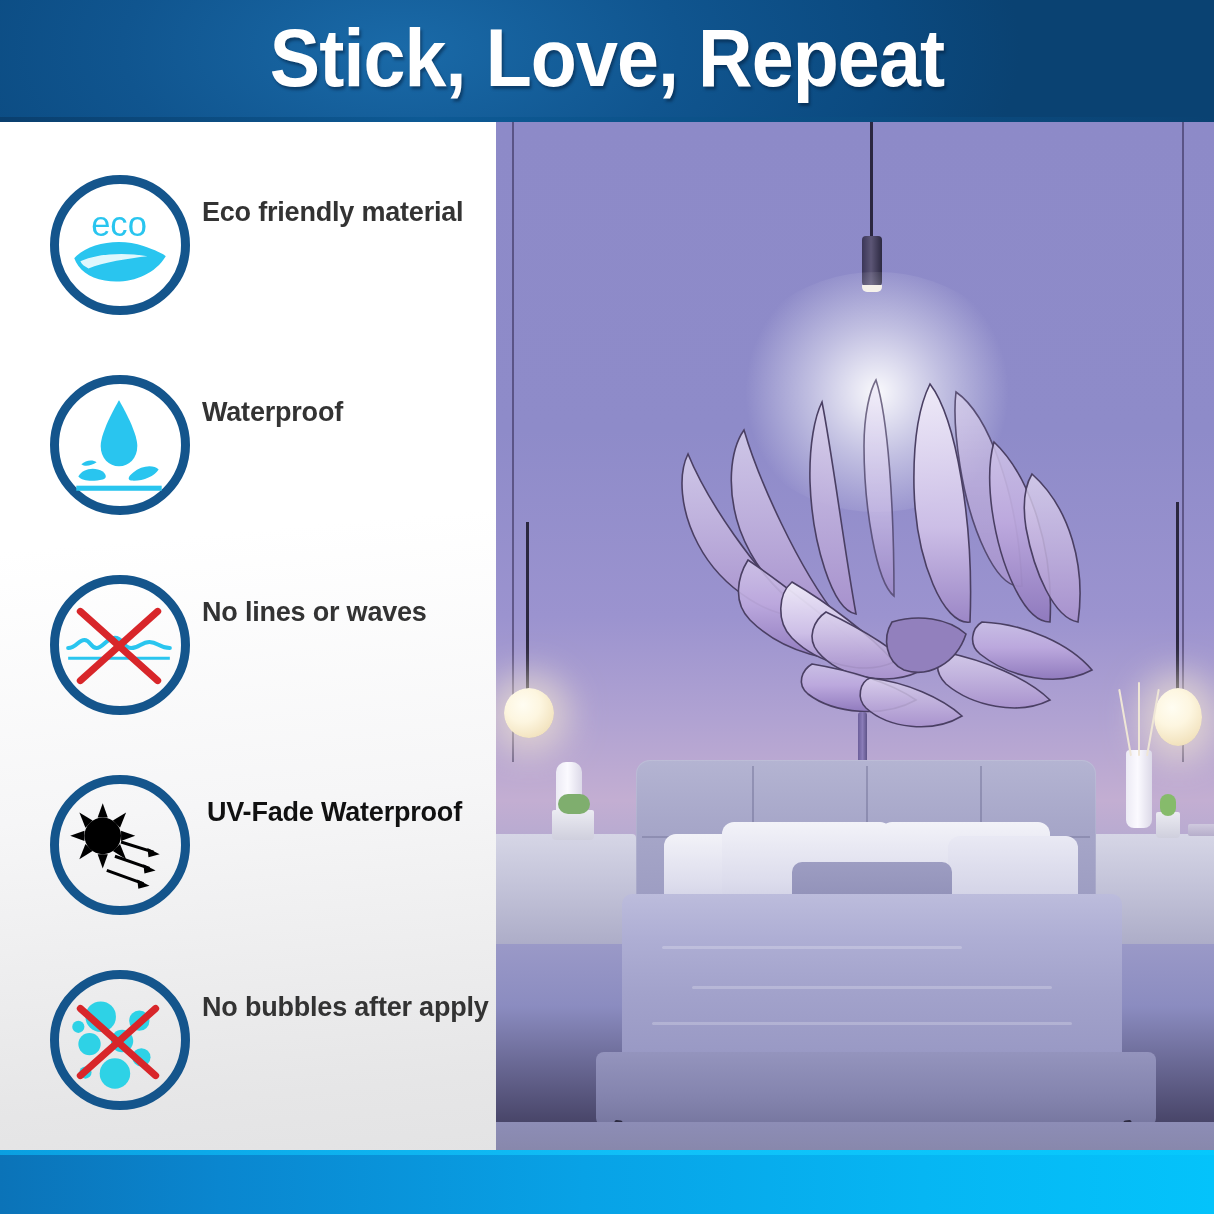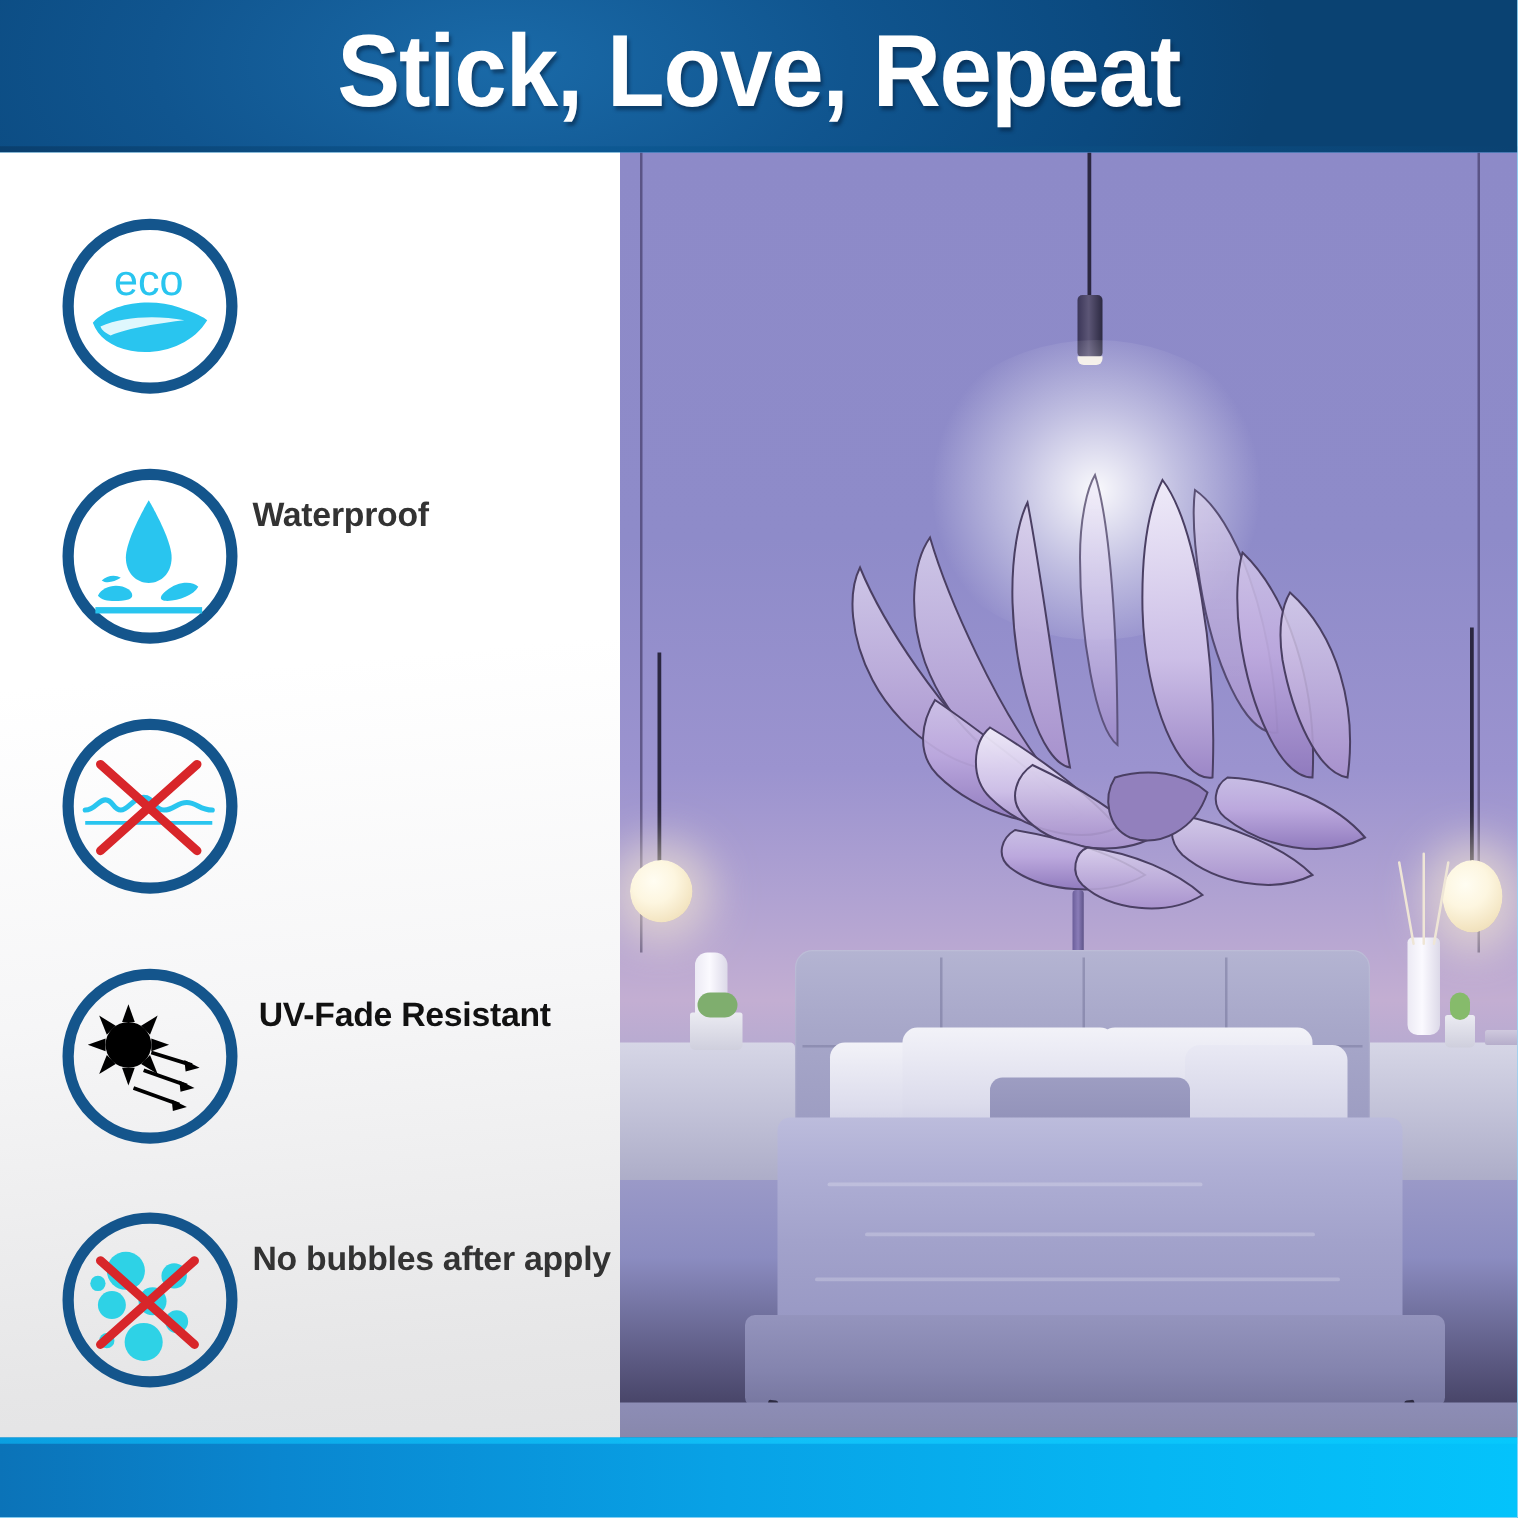--- a/index.html
+++ b/index.html
@@ -136,20 +136,21 @@
     <div class="feature" style="top:53px;">
       <div class="f-badge">
         <div class="inner">
           <svg viewBox="0 0 120 120" width="122" height="122" style="position:absolute;left:-1px;top:-1px;">
             <text x="60" y="52" text-anchor="middle" fill="#29c5ef" font-family="Liberation Sans, sans-serif" font-size="34" font-weight="400">eco</text>
             <path d="M16 74 C30 58 62 54 84 62 C96 66 104 70 106 72 C94 92 68 100 46 96 C30 93 20 85 16 74 Z" fill="#29c5ef"></path>
             <path d="M22 77 C40 69 66 68 88 72 C70 74 44 78 30 84 C26 82 23 80 22 77 Z" fill="#ffffff" opacity="0.85"></path>
           </svg>
         </div>
       </div>
+      <div class="f-label" style="top:22px;">Eco friendly material</div>
     </div>
 
     <div class="feature" style="top:253px;">
       <div class="f-badge">
         <div class="inner">
           <svg viewBox="0 0 120 120" width="122" height="122" style="position:absolute;left:-1px;top:-1px;">
             <path d="M60 17 C60 17 42 47 42 62 C42 74 50 82 60 82 C70 82 78 74 78 62 C78 47 60 17 60 17 Z" fill="#29c5ef"></path>
             <path d="M23 80 C27 76 34 75 38 78 C33 81 27 83 23 80 Z" fill="#29c5ef"></path>
             <path d="M20 92 C24 84 36 82 44 87 C48 90 48 94 44 95 C35 97 24 97 20 92 Z" fill="#29c5ef"></path>
             <path d="M99 85 C94 80 82 81 74 88 C69 92 68 95 72 96 C82 97 95 92 99 85 Z" fill="#29c5ef"></path>
@@ -164,20 +165,21 @@
       <div class="f-badge">
         <div class="inner">
           <svg viewBox="0 0 120 120" width="122" height="122" style="position:absolute;left:-1px;top:-1px;">
             <path d="M10 64 C18 64 20 56 26 56 C32 56 32 64 38 64 C44 64 48 54 56 54 C64 54 64 64 72 64 C80 64 82 58 90 58 C98 58 100 64 110 64" fill="none" stroke="#29c5ef" stroke-width="4" stroke-linecap="round"></path>
             <line x1="10" y1="74" x2="110" y2="74" stroke="#29c5ef" stroke-width="3"></line>
             <line x1="22" y1="28" x2="98" y2="96" stroke="#d8262a" stroke-width="7" stroke-linecap="round"></line>
             <line x1="98" y1="28" x2="22" y2="96" stroke="#d8262a" stroke-width="7" stroke-linecap="round"></line>
           </svg>
         </div>
       </div>
+      <div class="f-label" style="top:22px;">No lines or waves</div>
     </div>
 
     <div class="feature" style="top:653px;">
       <div class="f-badge">
         <div class="inner">
           <svg viewBox="0 0 120 120" width="122" height="122" style="position:absolute;left:-1px;top:-1px;">
             <g fill="#000000">
               <circle cx="44" cy="52" r="18"></circle>
               <polygon points="44,20 39,34 49,34"></polygon>
               <polygon points="44,84 39,70 49,70"></polygon>
@@ -194,21 +196,21 @@
               <line x1="48" y1="86" x2="84" y2="99"></line>
             </g>
             <g fill="#000000">
               <polygon points="100,70 88,64 89,73"></polygon>
               <polygon points="96,86 84,80 85,89"></polygon>
               <polygon points="90,101 78,95 79,104"></polygon>
             </g>
           </svg>
         </div>
       </div>
-      <div class="f-label dark" style="top:22px;">UV-Fade Resistant</div>
+      <div class="f-label dark" style="top:22px;">UV-Fade Waterproof</div>
     </div>
 
     <div class="feature" style="top:848px;text-align:right;">
       <div class="f-badge">
         <div class="inner">
           <svg viewBox="0 0 120 120" width="122" height="122" style="position:absolute;left:-1px;top:-1px;">
             <g fill="#2ed2e6">
               <circle cx="42" cy="38" r="15"></circle>
               <circle cx="20" cy="48" r="6"></circle>
               <circle cx="80" cy="42" r="10"></circle>

